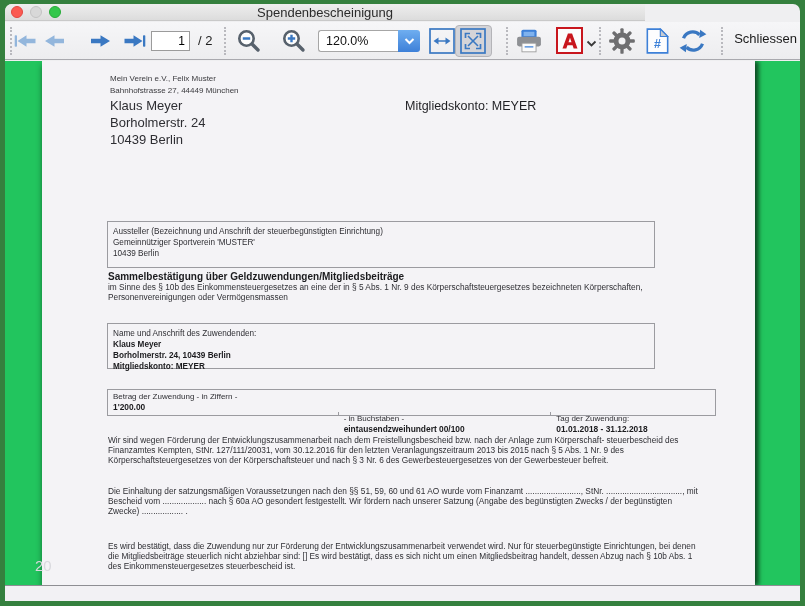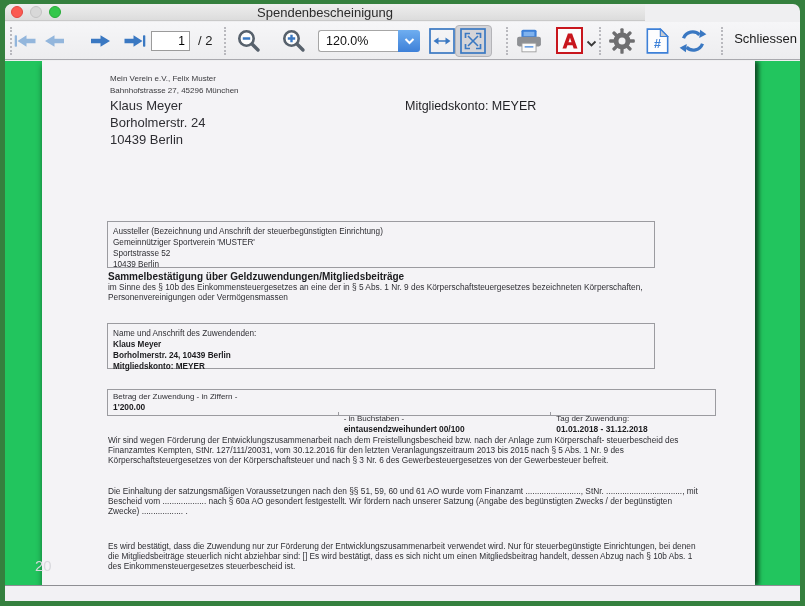--- a/index.html
+++ b/index.html
@@ -233,34 +233,33 @@
 
       <div class="sep" style="left:716px"></div>
 
       <button class="close-btn">Schliessen</button>
     </div>
 
     <div class="docarea">
       <div class="page">
 
         <div class="abs sm" style="left:68px;top:12px">Mein Verein e.V., Felix Muster</div>
-        <div class="abs sm" style="left:68px;top:24px">Bahnhofstrasse 27, 45296 München</div>
+        <div class="abs sm" style="left:68px;top:24px">Bahnhofstrasse 27, 44449 München</div>
 
         <div class="abs addr" style="left:68px;top:36px">
           <div>Klaus Meyer</div>
           <div>Borholmerstr. 24</div>
           <div>10439 Berlin</div>
         </div>
 
         <div class="abs hdr" style="left:363px;top:38px">Mitgliedskonto: MEYER</div>
 
         <div class="bx" style="top:160px;height:47px">
           <div>Aussteller (Bezeichnung und Anschrift der steuerbegünstigten Einrichtung)</div>
           <div>Gemeinnütziger Sportverein 'MUSTER'</div>
-          <div>Sportstrasse 52</div>
           <div>10439 Berlin</div>
         </div>
 
         <div class="para" style="top:211px">
           <div class="b" style="font-size:10px">Sammelbestätigung über Geldzuwendungen/Mitgliedsbeiträge</div>
           <div>im Sinne des § 10b des Einkommensteuergesetzes an eine der in § 5 Abs. 1 Nr. 9 des Körperschaftsteuergesetzes bezeichneten Körperschaften,</div>
           <div>Personenvereinigungen oder Vermögensmassen</div>
         </div>
 
         <div class="bx" style="top:262px;height:46px">

